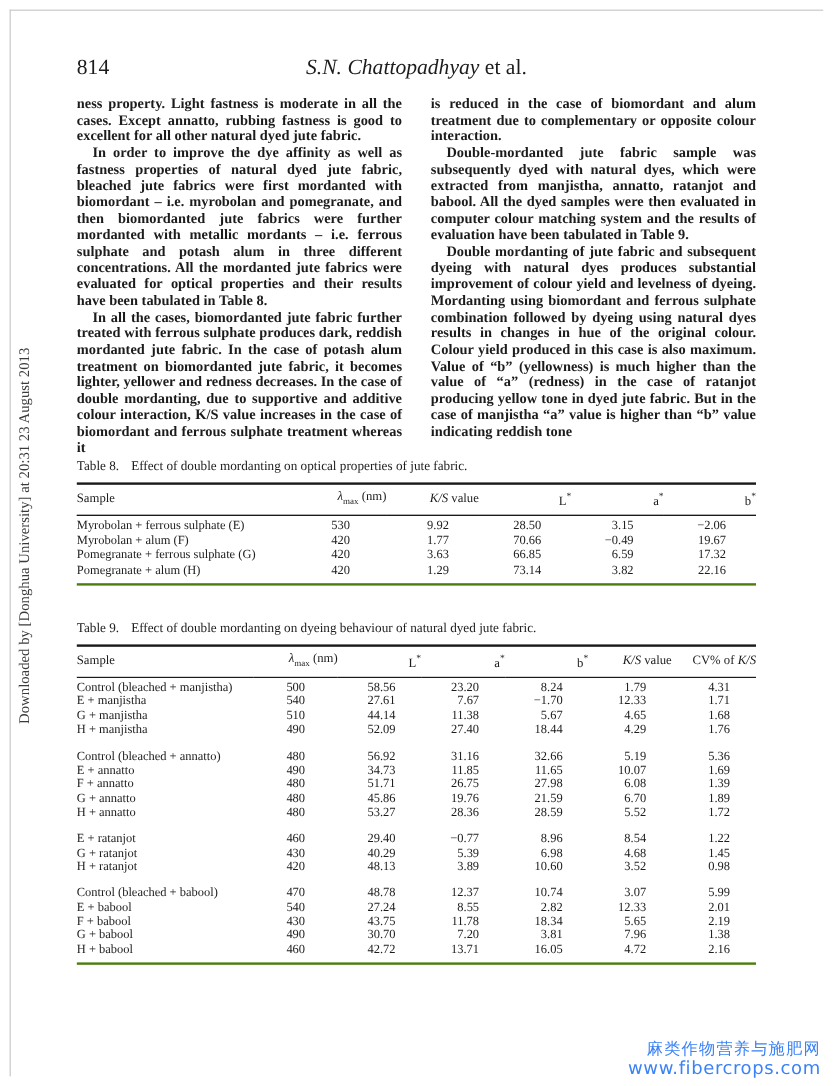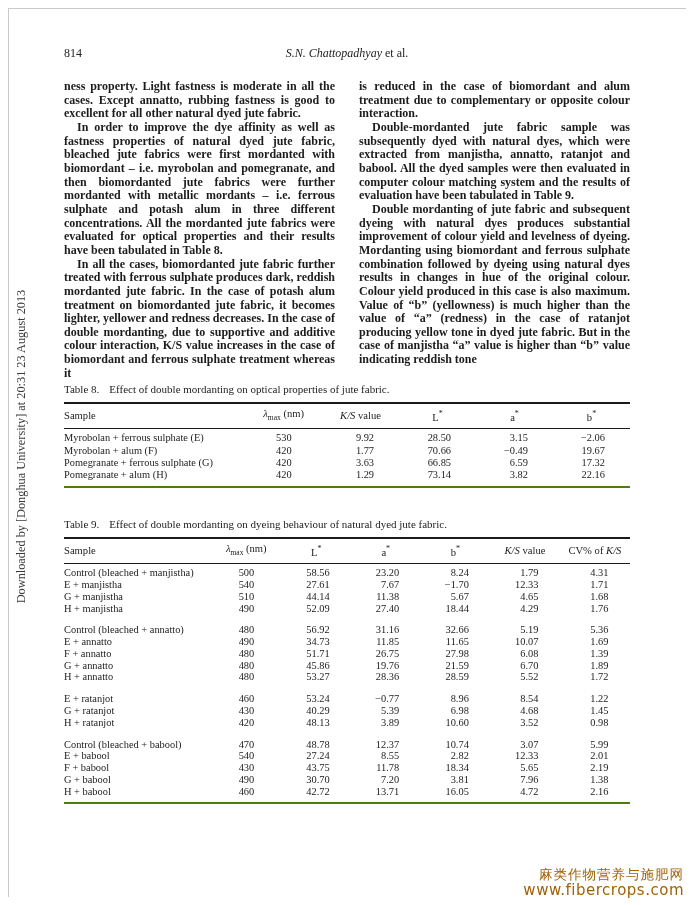--- a/index.html
+++ b/index.html
@@ -5,40 +5,40 @@
   html,body{margin:0;padding:0;background:#ffffff;}
   .page{
     position:relative;width:694px;height:905px;background:#ffffff;overflow:hidden;
     font-family:"Liberation Serif","DejaVu Serif",serif;color:#1c1c1c;
   }
   
   .frame-top{position:absolute;left:8px;top:8px;width:678px;height:0;border-top:1px solid #c9c9c9;}
   .frame-left{position:absolute;left:8px;top:8px;width:0;height:889px;border-left:1px solid #c9c9c9;}
 
   
-  .running-head{position:absolute;left:64px;top:46px;width:566px;height:16px;font-size:12px;}
+  .running-head{position:absolute;left:64px;top:46px;width:566px;height:16px;font-size:18px;}
   .page-number{position:absolute;left:0;top:0;}
   .authors{position:absolute;left:0;right:0;text-align:center;}
   .authors i{font-style:italic;}
 
   
   .text-columns{position:absolute;left:64px;top:80px;width:566px;display:flex;gap:24px;}
   .col{width:272px;font-size:12px;line-height:13.65px;text-align:justify;font-weight:bold;}
   .col p{margin:0;}
   .col p.indent{text-indent:13px;}
 
   
   .table-block{position:absolute;left:64px;width:566px;}
   .t8{top:383px;}
   .t9{top:518px;}
   .caption{font-size:11px;margin:0 0 6px 0;line-height:13px;}
   .caption .cap-label{margin-right:10px;}
   .tbl-wrap{border-top:2px solid #1a1a1a;border-bottom:2px solid #4d7c0f;padding:1px 0 4px 0;}
   table{width:100%;border-collapse:collapse;table-layout:fixed;}
-  thead th{border-bottom:1px solid #1a1a1a;font-weight:normal;font-size:10.6px;padding:3px 0 4px 0;text-align:center;line-height:12px;}
+  thead th{border-bottom:1px solid #1a1a1a;font-weight:normal;font-size:10.6px;padding:3px 0 4px 0;text-align:right;line-height:12px;}
   thead th.sample{text-align:left;}
   tbody td{font-size:10.4px;padding:0;text-align:center;white-space:nowrap;}
   tbody td.sample{text-align:left;}
   .t8 tbody td{line-height:12.4px;}
   .t9 tbody td{line-height:11.8px;}
   tbody tr:first-child td{padding-top:3px;}
   tr.spacer td{height:10px;line-height:10px;}
   td.num .n{display:inline-block;min-width:27px;text-align:right;}
   td.num.lam .n{min-width:16px;}
   th i, .caption i{font-style:italic;}
@@ -254,21 +254,21 @@
               <td class="num"><span class="n">28.59</span></td>
               <td class="num"><span class="n">5.52</span></td>
               <td class="num"><span class="n">1.72</span></td>
             </tr>
             <tr class="spacer">
               <td colspan="7"></td>
             </tr>
             <tr>
               <td class="sample">E + ratanjot</td>
               <td class="num lam"><span class="n">460</span></td>
-              <td class="num"><span class="n">53.24</span></td>
+              <td class="num"><span class="n">29.40</span></td>
               <td class="num"><span class="n">−0.77</span></td>
               <td class="num"><span class="n">8.96</span></td>
               <td class="num"><span class="n">8.54</span></td>
               <td class="num"><span class="n">1.22</span></td>
             </tr>
             <tr>
               <td class="sample">G + ratanjot</td>
               <td class="num lam"><span class="n">430</span></td>
               <td class="num"><span class="n">40.29</span></td>
               <td class="num"><span class="n">5.39</span></td>
@@ -331,17 +331,17 @@
               <td class="num"><span class="n">13.71</span></td>
               <td class="num"><span class="n">16.05</span></td>
               <td class="num"><span class="n">4.72</span></td>
               <td class="num"><span class="n">2.16</span></td>
             </tr>
           </tbody>
       </table>
     </div>
   </div>
 
-  <div class="watermark" style="color: #a16207;">
+  <div class="watermark" style="color: #3b82f6;">
     <div class="wm1">麻类作物营养与施肥网</div>
     <div class="wm2">www.fibercrops.com</div>
   </div>
 </div>
 
 </body></html>

